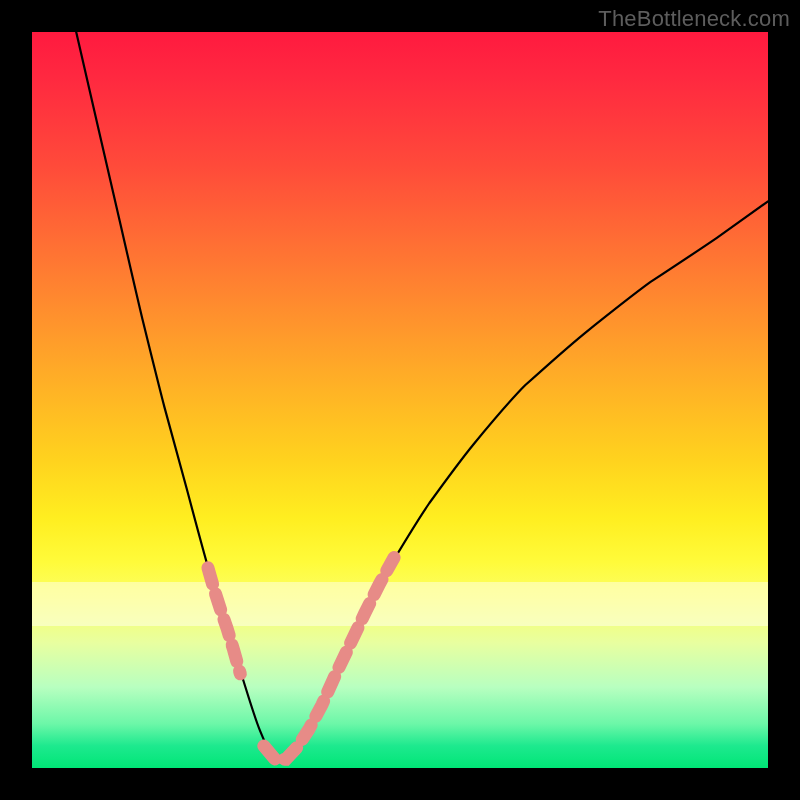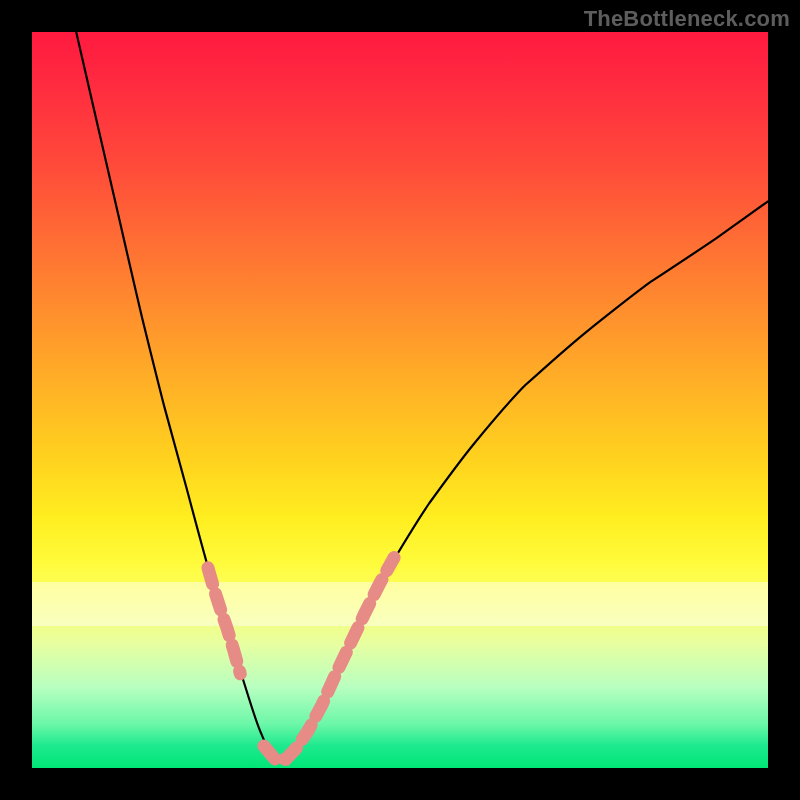--- a/index.html
+++ b/index.html
@@ -53,21 +53,21 @@
     height: 44px; 
     background: rgba(255, 255, 210, 0.55);
     mix-blend-mode: screen;
   }
   .watermark {
     position: absolute;
     top: 6px;
     right: 10px;
     color: #5d5d5d;
     font-size: 22px;
-    font-weight: 700;
+    font-weight: 400;
     letter-spacing: 0.2px;
   }
   svg.curve {
     position: absolute;
     left: 32px;
     top: 32px;
     width: 736px;
     height: 736px;
     overflow: visible;
   }

